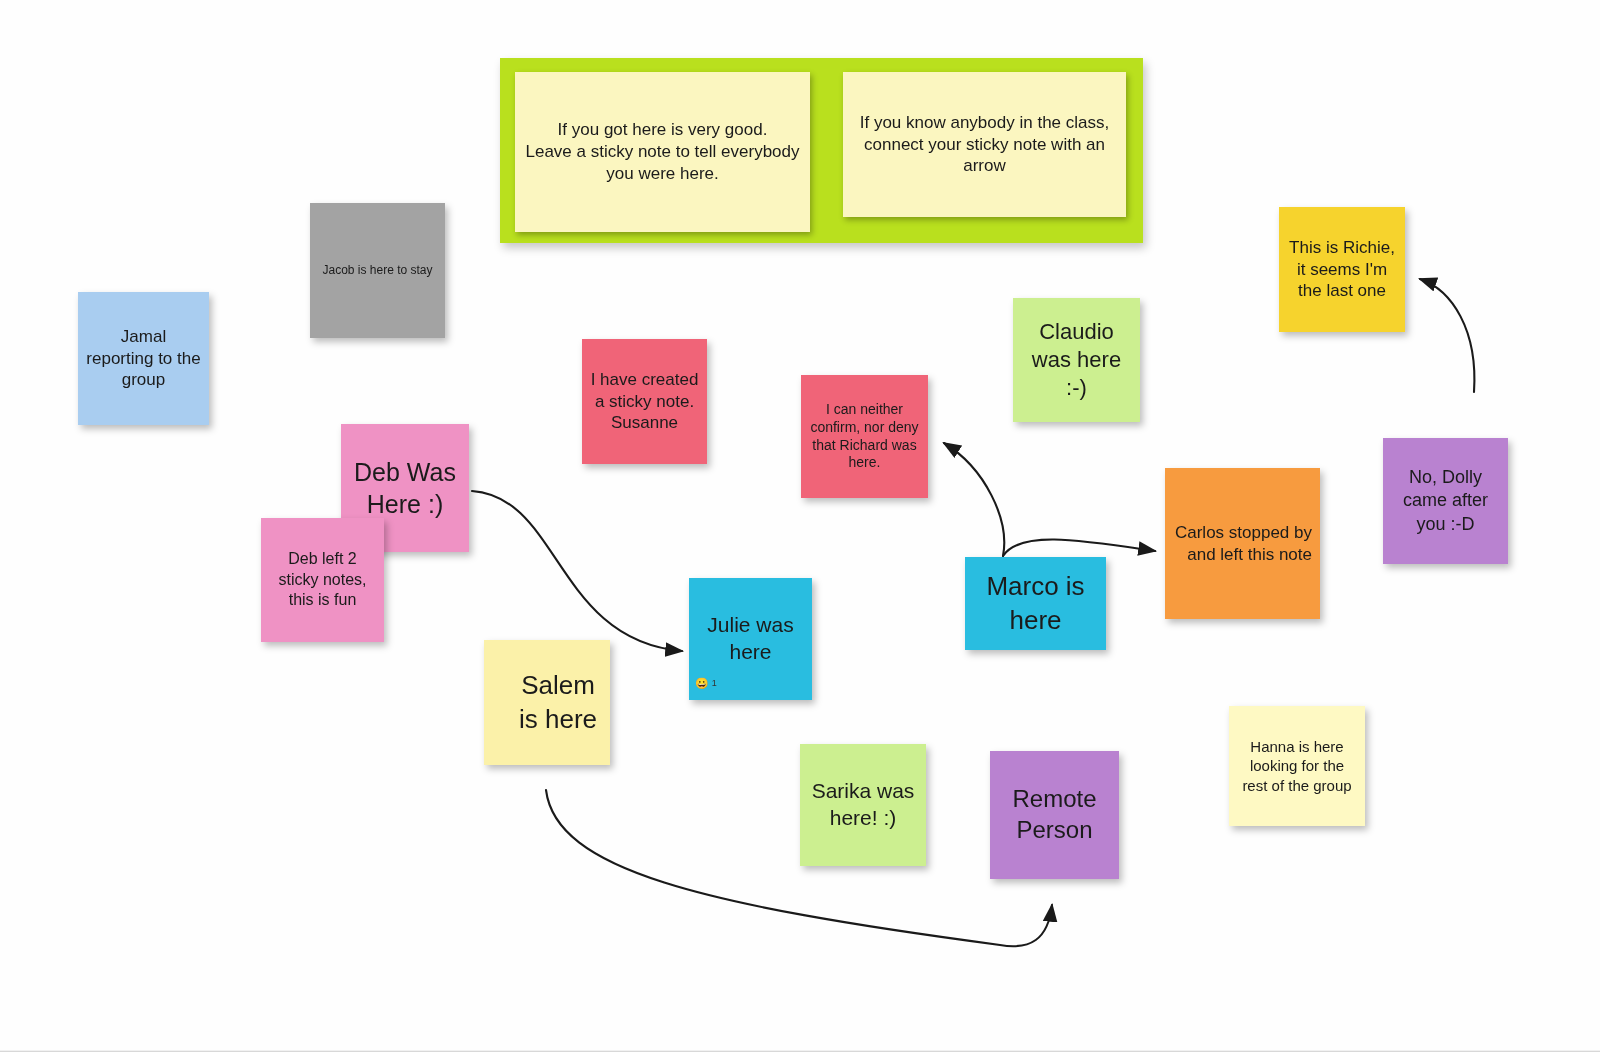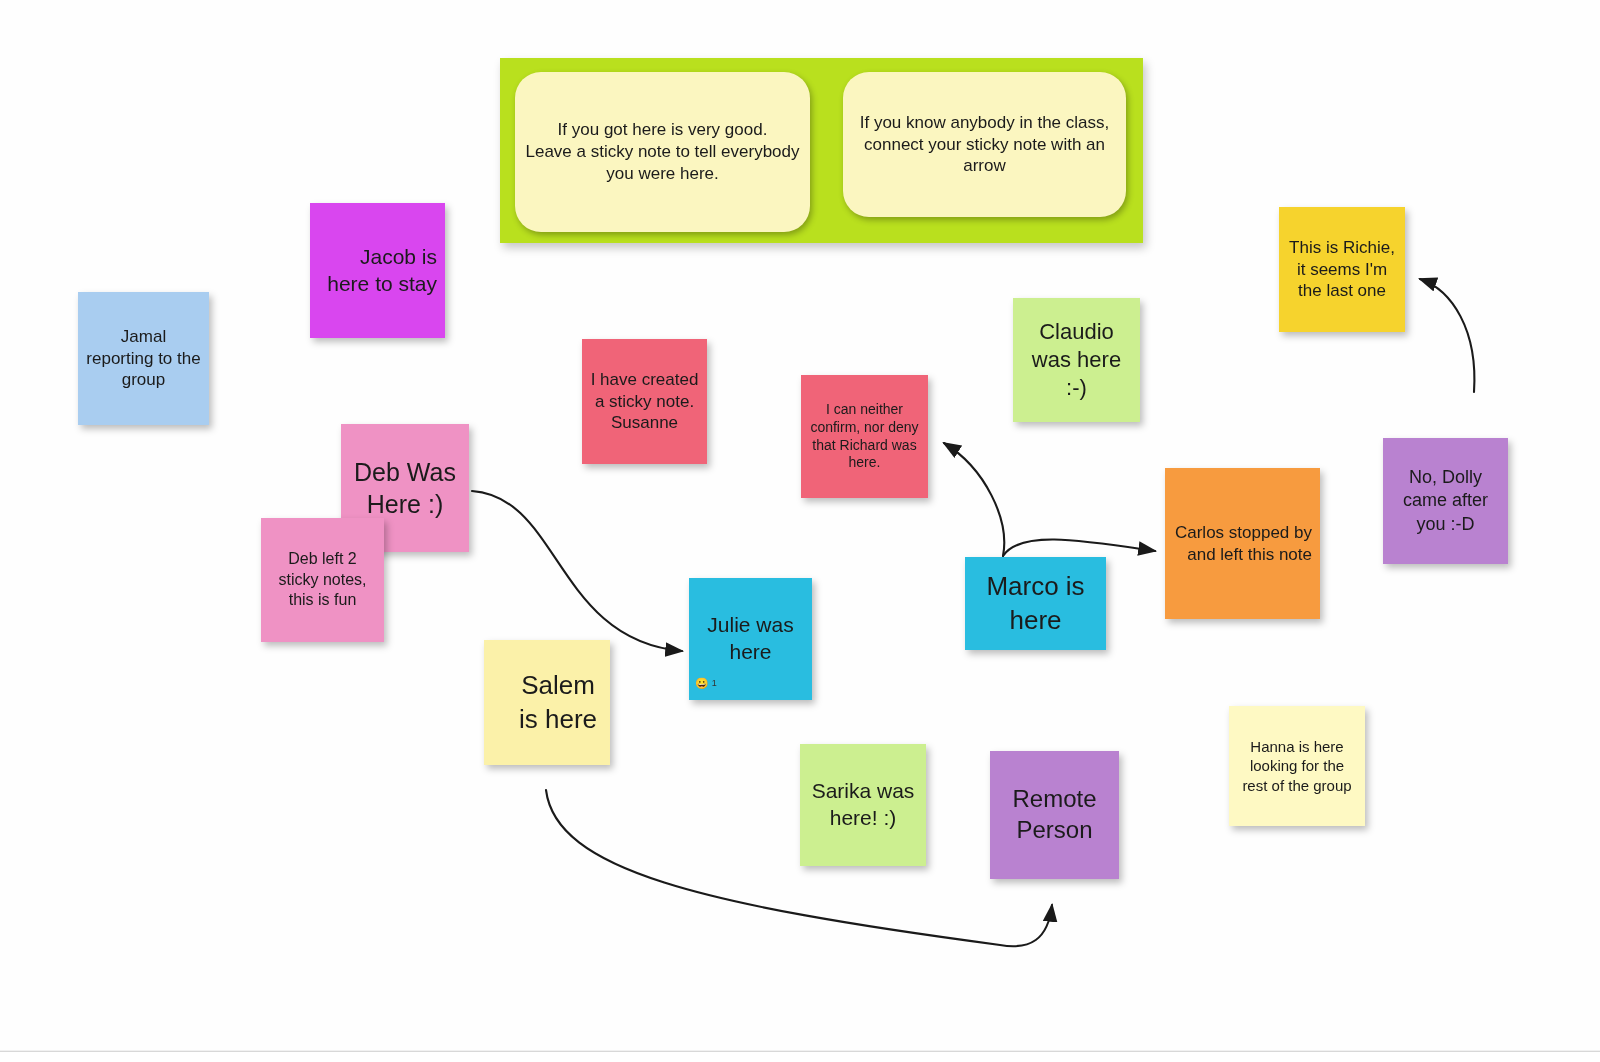--- a/index.html
+++ b/index.html
@@ -38,21 +38,20 @@
     white-space:pre-line;
   }
   .note .txt{display:block;width:100%;}
   
   .panel{
     position:absolute;
     box-shadow:3px 5px 9px rgba(0,0,0,0.22);
   }
   .note.instruction{
     box-shadow:2px 3px 6px rgba(0,0,0,0.30);
-    border-radius:26px;
   }
   
   .reaction{
     position:absolute;
     display:flex;
     align-items:center;
     gap:3px;
     font-size:10px;
     color:#1b1b1b;
     line-height:1;
@@ -73,21 +72,21 @@
   <div class="panel" id="instruction-panel" style="left: 500px; top: 58px; width: 643px; height: 185px; background: rgb(185, 224, 30);"></div>
 
   <div id="instruction-notes-layer">
       <div class="note instruction" style="left: 515px; top: 72px; width: 295px; height: 160px; background: rgb(251, 246, 192); font-size: 17px;"><span class="txt">If you got here is very good.
 Leave a sticky note to tell everybody you were here.</span></div>
       <div class="note instruction" style="left: 843px; top: 72px; width: 283px; height: 145px; background: rgb(251, 246, 192); font-size: 17px;"><span class="txt">If you know anybody in the class, connect your sticky note with an arrow</span></div>
     </div>
 
   <div id="notes-layer">
       <div class="note" style="left: 78px; top: 292px; width: 131px; height: 133px; background: rgb(169, 205, 240); font-size: 17px;"><span class="txt">Jamal reporting to the group</span></div>
-      <div class="note" style="left: 310px; top: 203px; width: 135px; height: 135px; background: #d946ef; font-size: 21px; text-align: right;"><span class="txt">Jacob is here to stay</span></div>
+      <div class="note" style="left: 310px; top: 203px; width: 135px; height: 135px; background: #a3a3a3; font-size: 12px;"><span class="txt">Jacob is here to stay</span></div>
       <div class="note" style="left: 341px; top: 424px; width: 128px; height: 128px; background: rgb(239, 146, 196); font-size: 25px;"><span class="txt">Deb Was Here :)</span></div>
       <div class="note" style="left: 261px; top: 518px; width: 123px; height: 124px; background: rgb(239, 146, 196); font-size: 16px;"><span class="txt">Deb left 2 sticky notes, this is fun</span></div>
       <div class="note" style="left: 582px; top: 339px; width: 125px; height: 125px; background: rgb(240, 100, 120); font-size: 17px;"><span class="txt">I have created a sticky note. Susanne</span></div>
       <div class="note" style="left: 801px; top: 375px; width: 127px; height: 123px; background: rgb(240, 100, 120); font-size: 14px;"><span class="txt">I can neither confirm, nor deny that Richard was here.</span></div>
       <div class="note" style="left: 1013px; top: 298px; width: 127px; height: 124px; background: rgb(204, 239, 144); font-size: 22px; text-align: center;"><span class="txt">Claudio was here :-)</span></div>
       <div class="note" style="left: 1279px; top: 207px; width: 126px; height: 125px; background: rgb(246, 211, 45); font-size: 17px;"><span class="txt">This is Richie, it seems I'm the last one</span></div>
       <div class="note" style="left: 1383px; top: 393px; width: 125px; height: 126px; background: rgb(185, 130, 208); font-size: 18px; margin-top: 45px;"><span class="txt">No, Dolly came after you :-D</span></div>
       <div class="note" style="left: 1165px; top: 468px; width: 155px; height: 151px; background: rgb(247, 155, 63); font-size: 17px; text-align: right;"><span class="txt">Carlos stopped by and left this note</span></div>
       <div class="note" style="left: 965px; top: 557px; width: 141px; height: 93px; background: rgb(41, 189, 224); font-size: 26px;"><span class="txt">Marco is here</span></div>
       <div class="note" style="left: 689px; top: 578px; width: 123px; height: 122px; background: rgb(41, 189, 224); font-size: 21px;"><span class="txt">Julie was here</span></div>

